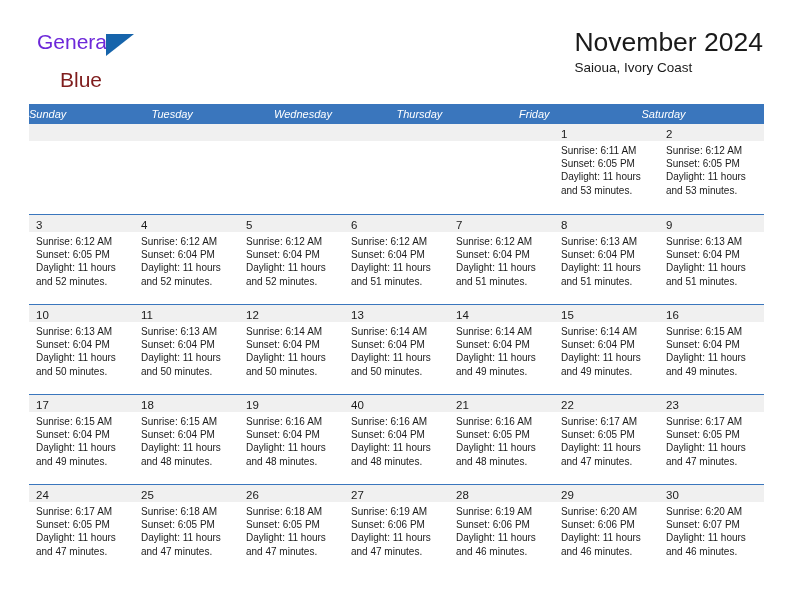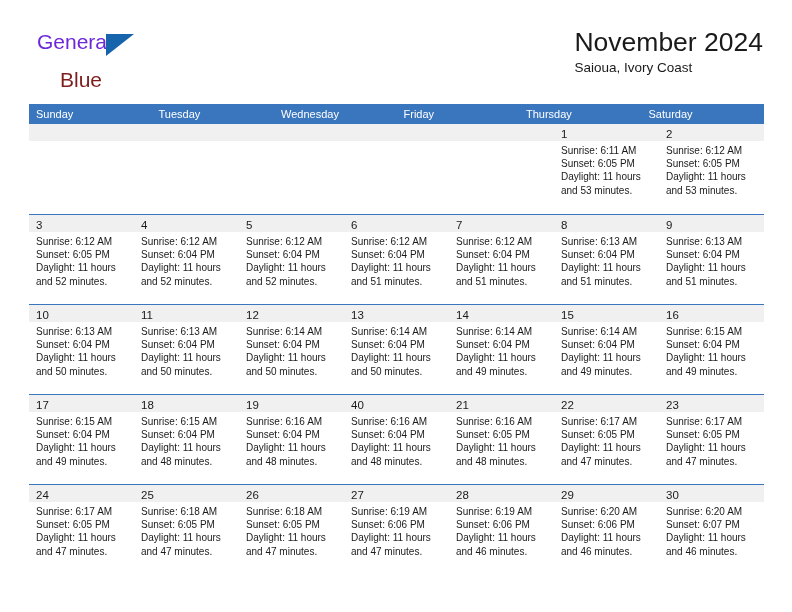--- a/index.html
+++ b/index.html
@@ -92,24 +92,24 @@
   .weekdays {
     display: flex;
     background: #3a76bd;
     height: 20px;
   }
   .weekday {
     flex: 1 1 0;
     color: #ffffff;
     font-size: 11px;
     line-height: 20px;
-    padding-left: 7px;
     box-sizing: border-box;
     white-space: nowrap;
     overflow: hidden;
+    font-style: italic;
   }
   .week {
     display: flex;
     height: 90px;
     border-top: 1px solid #3a76bd;
     box-sizing: border-box;
   }
   .week.first {
     border-top: none;
   }
@@ -159,22 +159,22 @@
     </div>
 
   </div>
 
   <div class="calendar">
 
     <div class="weekdays">
       <div class="weekday">Sunday</div>
       <div class="weekday">Tuesday</div>
       <div class="weekday">Wednesday</div>
+      <div class="weekday">Thursday</div>
       <div class="weekday">Friday</div>
-      <div class="weekday">Thursday</div>
       <div class="weekday">Saturday</div>
     </div>
 
     <div id="weeks-container">
         <div class="week first">
           <div class="daycell">
             <div class="daynum-band"><span class="daynum"></span></div>
           </div>
           <div class="daycell">
             <div class="daynum-band"><span class="daynum"></span></div>

